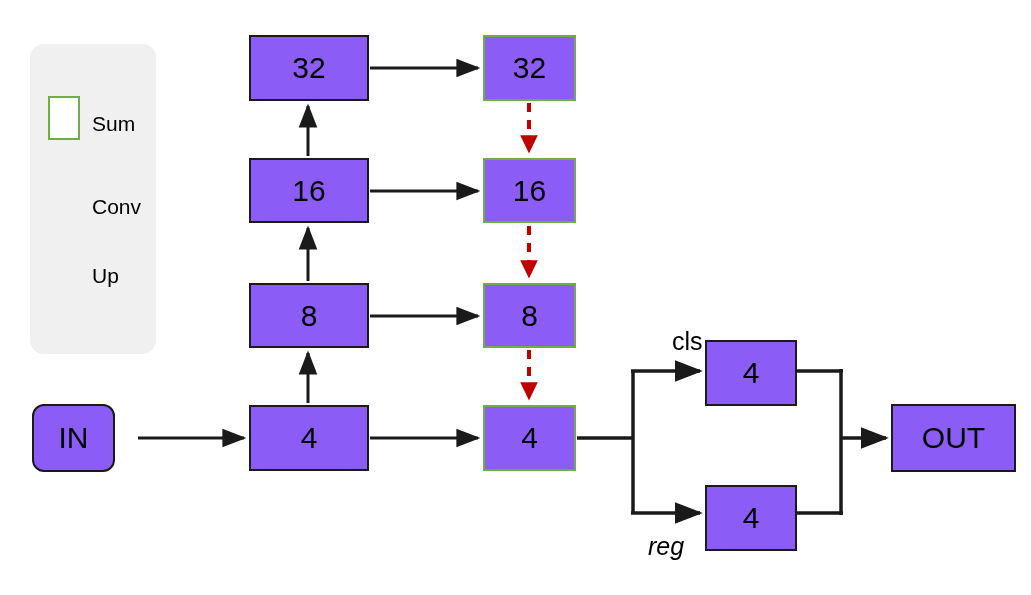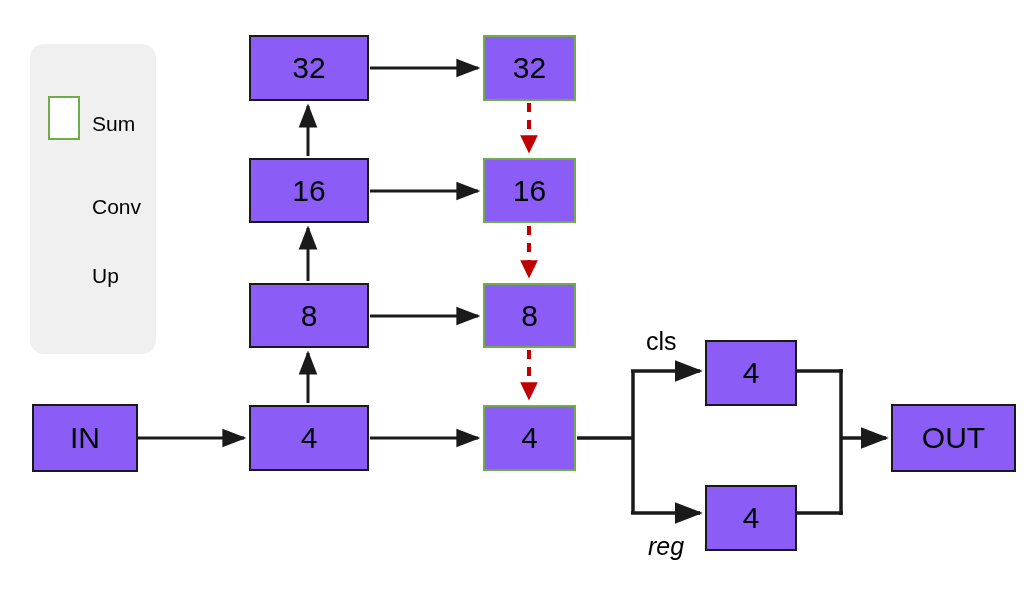--- a/index.html
+++ b/index.html
@@ -120,33 +120,33 @@
     <line x1="46" y1="207" x2="82" y2="207" stroke="#1a1a1a" stroke-width="3" marker-end="url(#arrow-black)"></line>
     <line x1="46" y1="284" x2="80" y2="284" stroke="#c00000" stroke-width="4" stroke-dasharray="9,8" marker-end="url(#arrow-red)"></line>
   </svg>
 
   <div class="legend-panel"></div>
   <div class="legend-swatch"></div>
   <div class="legend-label sum">Sum</div>
   <div class="legend-label conv">Conv</div>
   <div class="legend-label up">Up</div>
 
-  <div class="node" style="left:32px; top:404px; width:106px; height:68px;">IN</div>
+  <div class="node" style="left:32px; top:404px; width:83px; height:68px;border-radius:12px;">IN</div>
 
   <div class="node" style="left:249px; top:405px; width:120px; height:66px;">4</div>
   <div class="node" style="left:249px; top:283px; width:120px; height:65px;">8</div>
   <div class="node" style="left:249px; top:158px; width:120px; height:65px;">16</div>
   <div class="node" style="left:249px; top:35px; width:120px; height:66px;">32</div>
 
   <div class="node sum" style="left:483px; top:405px; width:93px; height:66px;">4</div>
   <div class="node sum" style="left:483px; top:283px; width:93px; height:65px;">8</div>
   <div class="node sum" style="left:483px; top:158px; width:93px; height:65px;">16</div>
   <div class="node sum" style="left:483px; top:35px; width:93px; height:66px;">32</div>
 
   <div class="node" style="left:705px; top:340px; width:92px; height:66px;">4</div>
   <div class="node" style="left:705px; top:485px; width:92px; height:66px;">4</div>
 
   <div class="node" style="left:891px; top:404px; width:125px; height:68px;">OUT</div>
 
-  <div class="branch-label" style="left:646px; top:329px;">cls</div>
+  <div class="branch-label" style="left:672px; top:329px;">cls</div>
   <div class="branch-label" style="left:648px; top:534px;font-style:italic;">reg</div>
 
 </div>
 
 </body></html>

